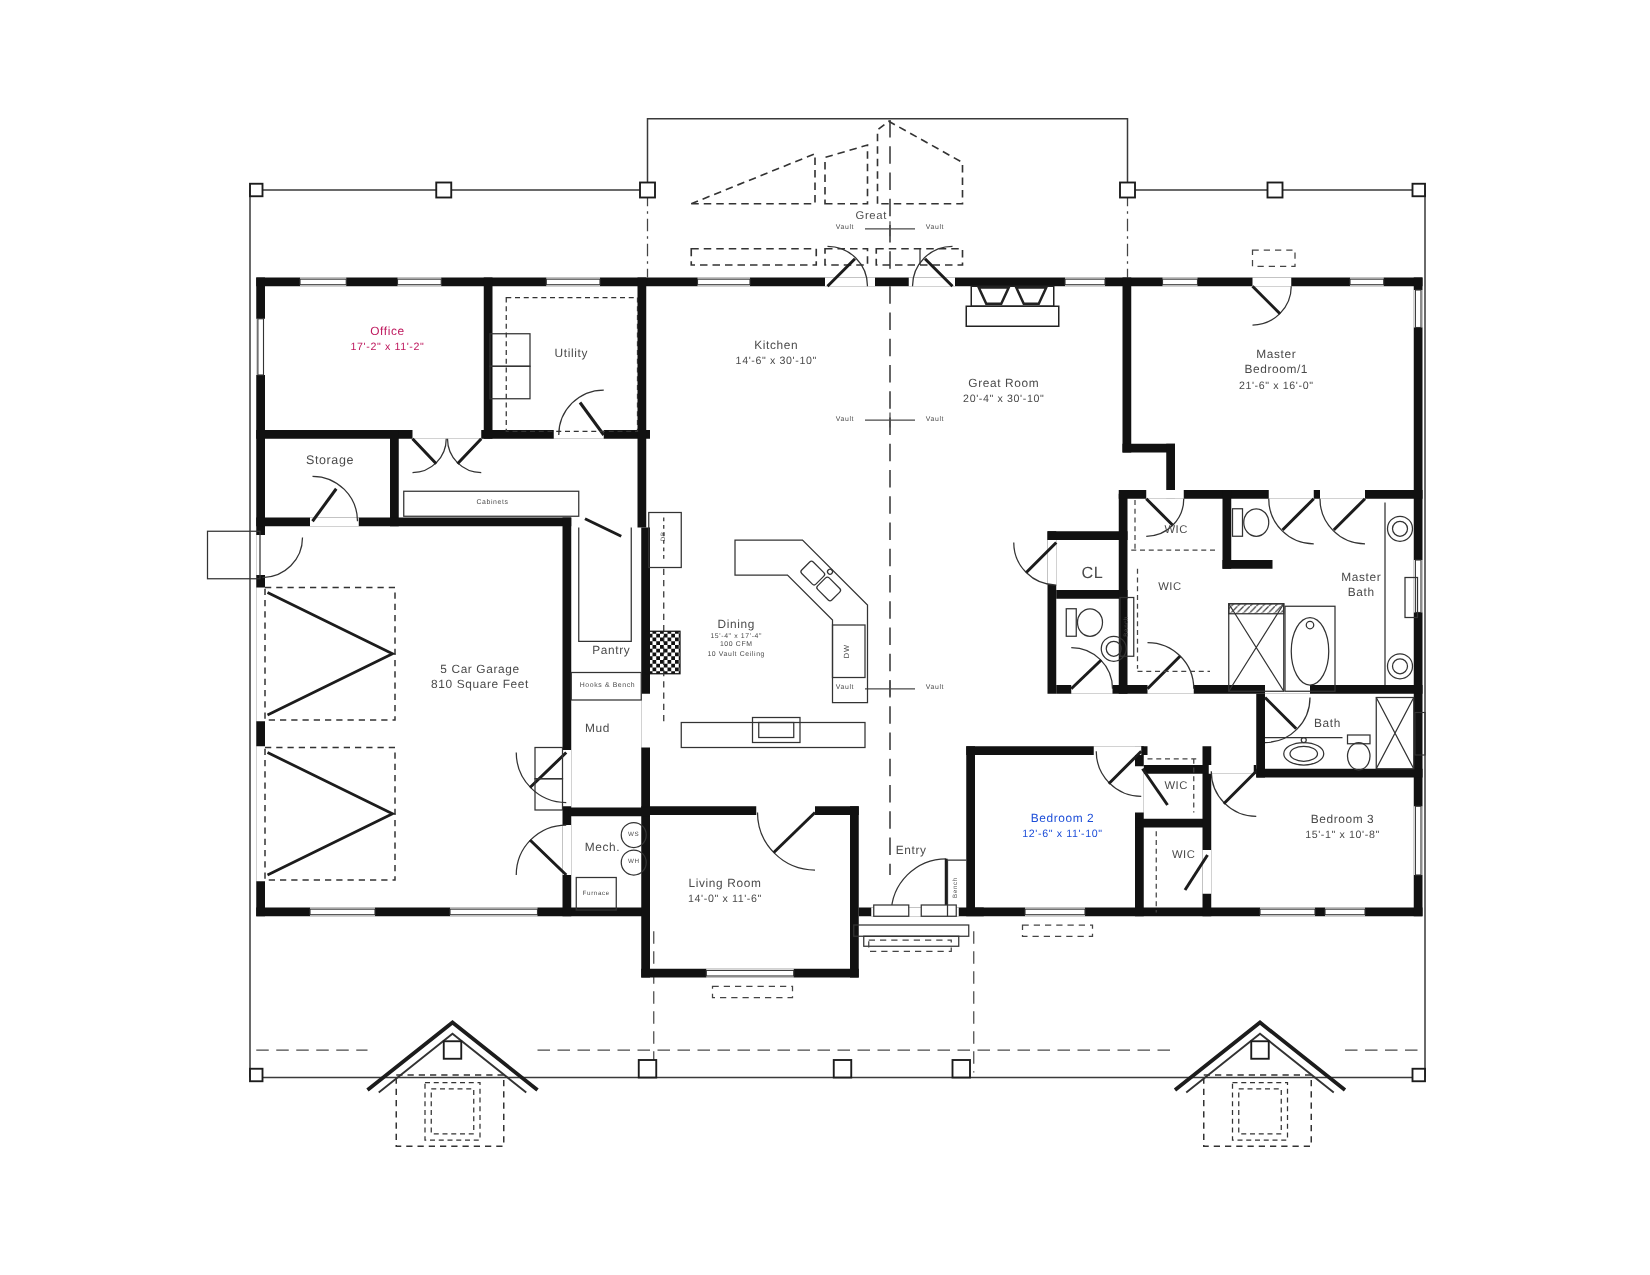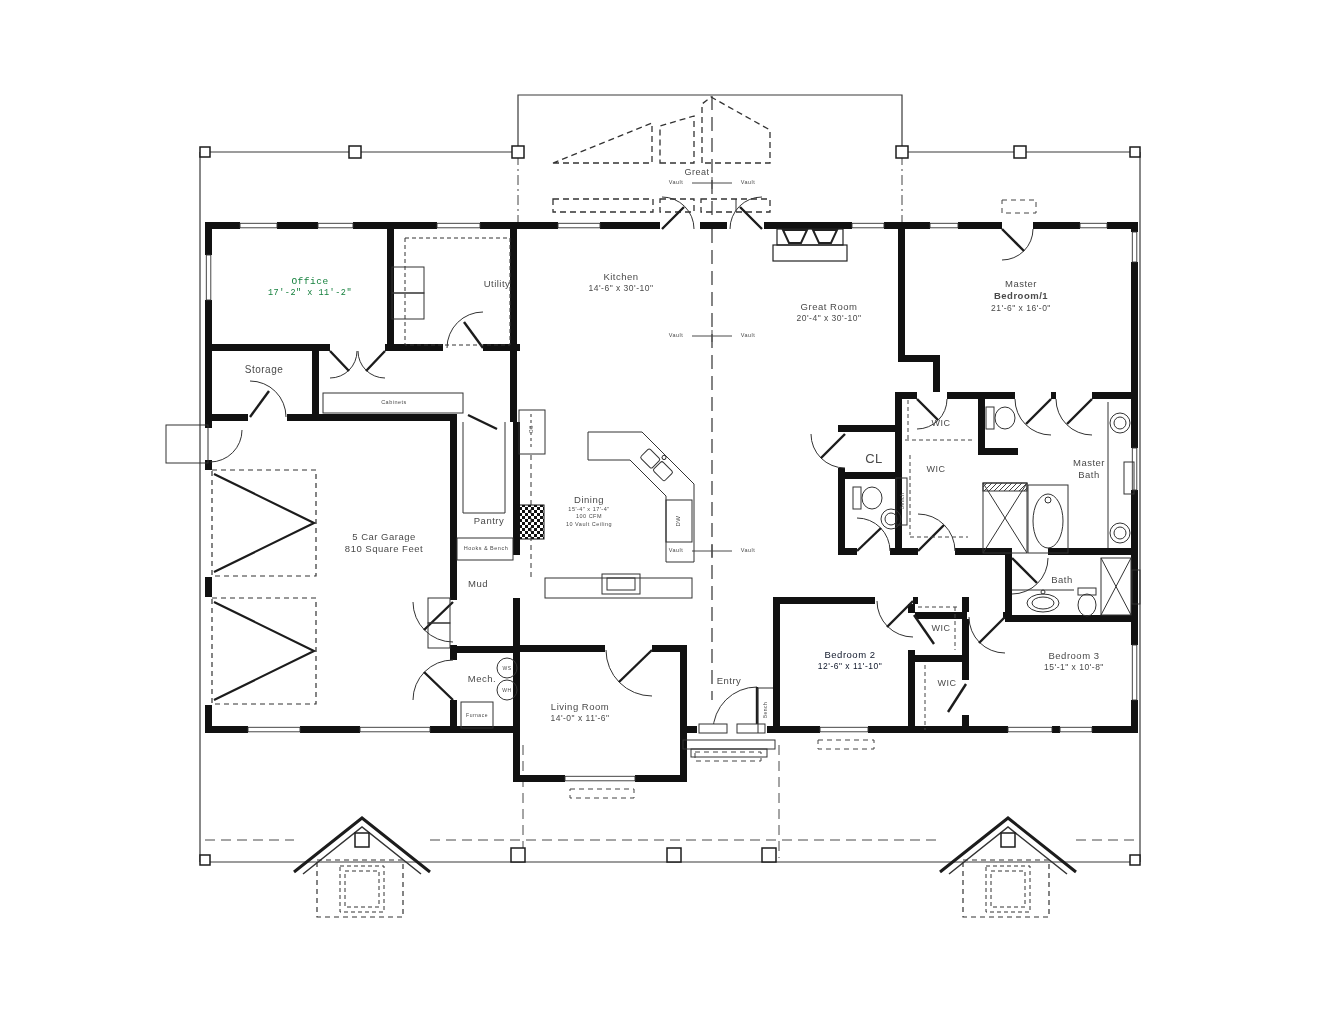--- a/index.html
+++ b/index.html
@@ -339,41 +339,41 @@
         <rect x="1130" y="147" width="10" height="10"></rect>
     <rect x="511" y="848" width="14" height="14"></rect>
         <rect x="667" y="848" width="14" height="14"></rect>
     <rect x="762" y="848" width="14" height="14"></rect>
     <rect x="200" y="855" width="10" height="10"></rect>
         <rect x="1130" y="855" width="10" height="10"></rect>
   </g>
 </svg>
 
 <div id="label-layer">
-      <div class="lbl" style="left: 310px; top: 288px; color: #15803d; font-family: Liberation Mono, monospace;">
+      <div class="lbl" style="left: 310px; top: 272px; color: #be185d;">
         <div style="font-size: 9.5px;">Office</div>
         <div style="font-size: 8.5px;">17'-2" x 11'-2"</div>
       </div>
-      <div class="lbl" style="left: 457px; top: 284px; color: rgb(74, 74, 74); margin-left: 40px;">
+      <div class="lbl" style="left: 457px; top: 284px; color: rgb(74, 74, 74);">
         <div style="font-size: 9.5px;">Utility</div>
       </div>
       <div class="lbl" style="left: 264px; top: 369px; color: rgb(74, 74, 74);">
         <div style="font-size: 10px;">Storage</div>
       </div>
       <div class="lbl" style="left: 621px; top: 283px; color: rgb(74, 74, 74);">
         <div style="font-size: 9.5px;">Kitchen</div>
         <div style="font-size: 8.5px;">14'-6" x 30'-10"</div>
       </div>
-      <div class="lbl" style="left: 803px; top: 313px; color: rgb(74, 74, 74); margin-left: 26px;">
+      <div class="lbl" style="left: 803px; top: 313px; color: rgb(74, 74, 74);">
         <div style="font-size: 9.5px;">Great Room</div>
         <div style="font-size: 8.5px;">20'-4" x 30'-10"</div>
       </div>
       <div class="lbl" style="left: 1021px; top: 296px; color: rgb(74, 74, 74);">
         <div style="font-size: 9.5px;">Master</div>
-        <div style="font-size: 9.5px; font-weight: bold;">Bedroom/1</div>
+        <div style="font-size: 9.5px;">Bedroom/1</div>
         <div style="font-size: 8.5px;">21'-6" x 16'-0"</div>
       </div>
       <div class="lbl" style="left: 384px; top: 543px; color: rgb(74, 74, 74);">
         <div style="font-size: 9.5px;">5 Car Garage</div>
         <div style="font-size: 9.5px;">810 Square Feet</div>
       </div>
       <div class="lbl" style="left: 489px; top: 521px; color: rgb(74, 74, 74);">
         <div style="font-size: 9.5px;">Pantry</div>
       </div>
       <div class="lbl" style="left: 589px; top: 511px; color: rgb(74, 74, 74);">
@@ -388,21 +388,21 @@
       <div class="lbl" style="left: 482px; top: 679px; color: rgb(74, 74, 74);">
         <div style="font-size: 9.5px;">Mech.</div>
       </div>
       <div class="lbl" style="left: 580px; top: 713px; color: rgb(74, 74, 74);">
         <div style="font-size: 9.5px;">Living Room</div>
         <div style="font-size: 8.5px;">14'-0" x 11'-6"</div>
       </div>
       <div class="lbl" style="left: 729px; top: 681px; color: rgb(74, 74, 74);">
         <div style="font-size: 9.5px;">Entry</div>
       </div>
-      <div class="lbl" style="left: 850px; top: 661px; color: #0f172a;">
+      <div class="lbl" style="left: 850px; top: 661px; color: #1d4ed8;">
         <div style="font-size: 9.5px;">Bedroom 2</div>
         <div style="font-size: 8.5px;">12'-6" x 11'-10"</div>
       </div>
       <div class="lbl" style="left: 1074px; top: 662px; color: rgb(74, 74, 74);">
         <div style="font-size: 9.5px;">Bedroom 3</div>
         <div style="font-size: 8.5px;">15'-1" x 10'-8"</div>
       </div>
       <div class="lbl" style="left: 941px; top: 424px; color: rgb(74, 74, 74);">
         <div style="font-size: 9px;">WIC</div>
       </div>

